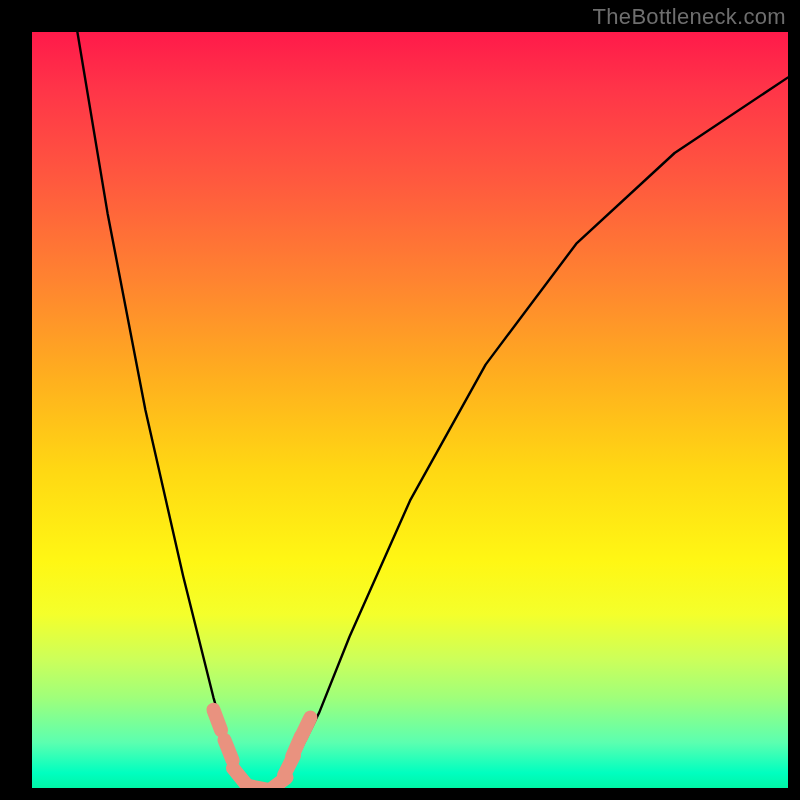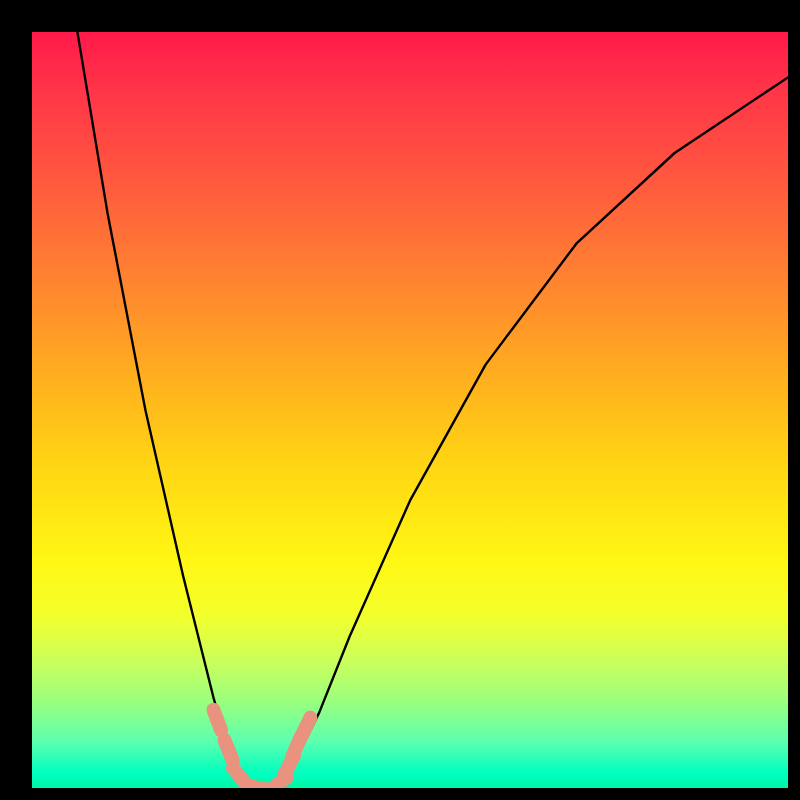--- a/index.html
+++ b/index.html
@@ -81,13 +81,14 @@
           <line x1="201.0" y1="736.1" x2="214.8" y2="753.2" stroke="#e9927f" stroke-width="14" stroke-linecap="round"></line>
           <line x1="216.0" y1="753.8" x2="237.6" y2="758.2" stroke="#e9927f" stroke-width="14" stroke-linecap="round"></line>
           <line x1="236.9" y1="758.8" x2="254.5" y2="745.6" stroke="#e9927f" stroke-width="14" stroke-linecap="round"></line>
           <line x1="252.1" y1="743.2" x2="262.0" y2="723.5" stroke="#e9927f" stroke-width="14" stroke-linecap="round"></line>
           <line x1="260.2" y1="724.5" x2="269.0" y2="704.4" stroke="#e9927f" stroke-width="14" stroke-linecap="round"></line>
           <line x1="268.9" y1="705.4" x2="278.4" y2="685.6" stroke="#e9927f" stroke-width="14" stroke-linecap="round"></line>
         </g>
     </svg>
   </div>
 
+  <div class="attribution">TheBottleneck.com</div>
 </div>
 
 </body></html>

